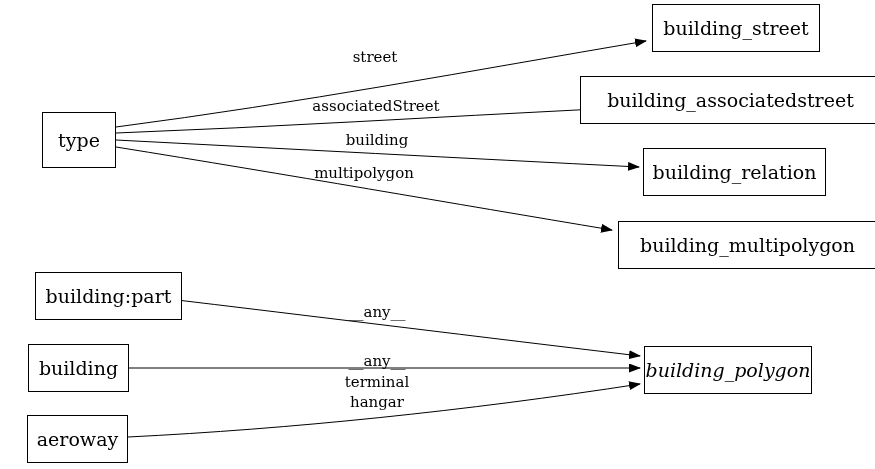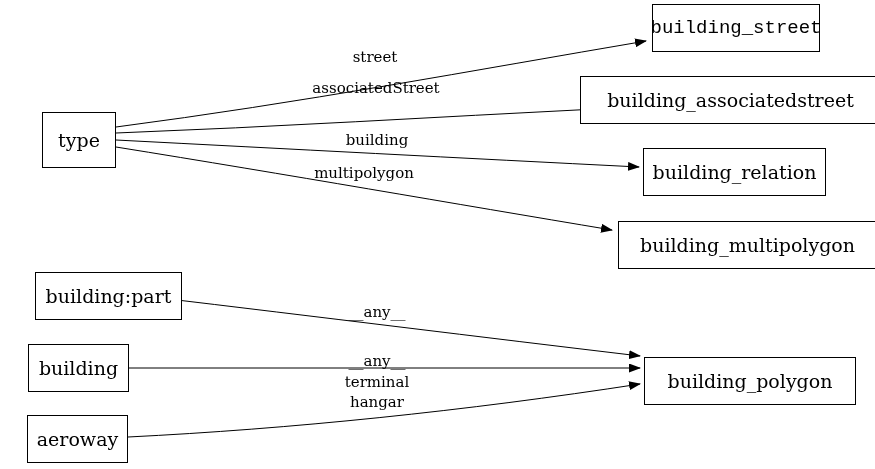--- a/index.html
+++ b/index.html
@@ -56,39 +56,39 @@
     <path d="M116,133 C275,127 435,117 596,109" fill="none" stroke="#000000" stroke-width="1" marker-end="url(#arrow)"></path>
     <path d="M116,140 C290,149 460,158 639,167" fill="none" stroke="#000000" stroke-width="1" marker-end="url(#arrow)"></path>
     <path d="M116,147 C290,175 450,203 612,230" fill="none" stroke="#000000" stroke-width="1" marker-end="url(#arrow)"></path>
     <path d="M152,297 C320,317 480,337 640,356" fill="none" stroke="#000000" stroke-width="1" marker-end="url(#arrow)"></path>
     <path d="M129,368 L640,368" fill="none" stroke="#000000" stroke-width="1" marker-end="url(#arrow)"></path>
     <path d="M128,437 C290,429 465,411 640,384" fill="none" stroke="#000000" stroke-width="1" marker-end="url(#arrow)"></path>
   </svg>
 
   <div class="node" style="left:42px; top:112px; width:74px; height:56px;">type</div>
 
-  <div class="node" style="left:652px; top:4px; width:168px; height:48px;font-family:Liberation Mono, monospace;">building_street</div>
+  <div class="node" style="left:652px; top:4px; width:168px; height:48px;">building_street</div>
 
   <div class="node" style="left:580px; top:76px; width:301px; height:48px;">building_associatedstreet</div>
 
   <div class="node" style="left:643px; top:148px; width:183px; height:48px;text-align:center;">building_relation</div>
 
   <div class="node" style="left:618px; top:221px; width:259px; height:48px;">building_multipolygon</div>
 
   <div class="node" style="left:5px; top:272px; width:147px; height:48px;margin-left:30px;">building:part</div>
 
   <div class="node" style="left:28px; top:344px; width:101px; height:48px;">building</div>
 
   <div class="node" style="left:27px; top:415px; width:101px; height:48px;">aeroway</div>
 
-  <div class="node" style="left:644px; top:357px; width:212px; height:48px;">building_polygon</div>
+  <div class="node" style="left:644px; top:346px; width:168px; height:48px;font-style:italic;">building_polygon</div>
 
   <div class="edge-label" style="left:375px; top:57px;">street</div>
 
-  <div class="edge-label" style="left:376px; top:88px;text-align:right;">associatedStreet</div>
+  <div class="edge-label" style="left:376px; top:106px;text-align:right;">associatedStreet</div>
 
   <div class="edge-label" style="left:377px; top:140px;">building</div>
 
   <div class="edge-label" style="left:364px; top:173px;">multipolygon</div>
 
   <div class="edge-label" style="left:377px; top:312px;">__any__</div>
 
   <div class="edge-label" style="left:377px; top:361px;">__any__</div>
 
   <div class="edge-label" style="left:377px; top:392px;">

